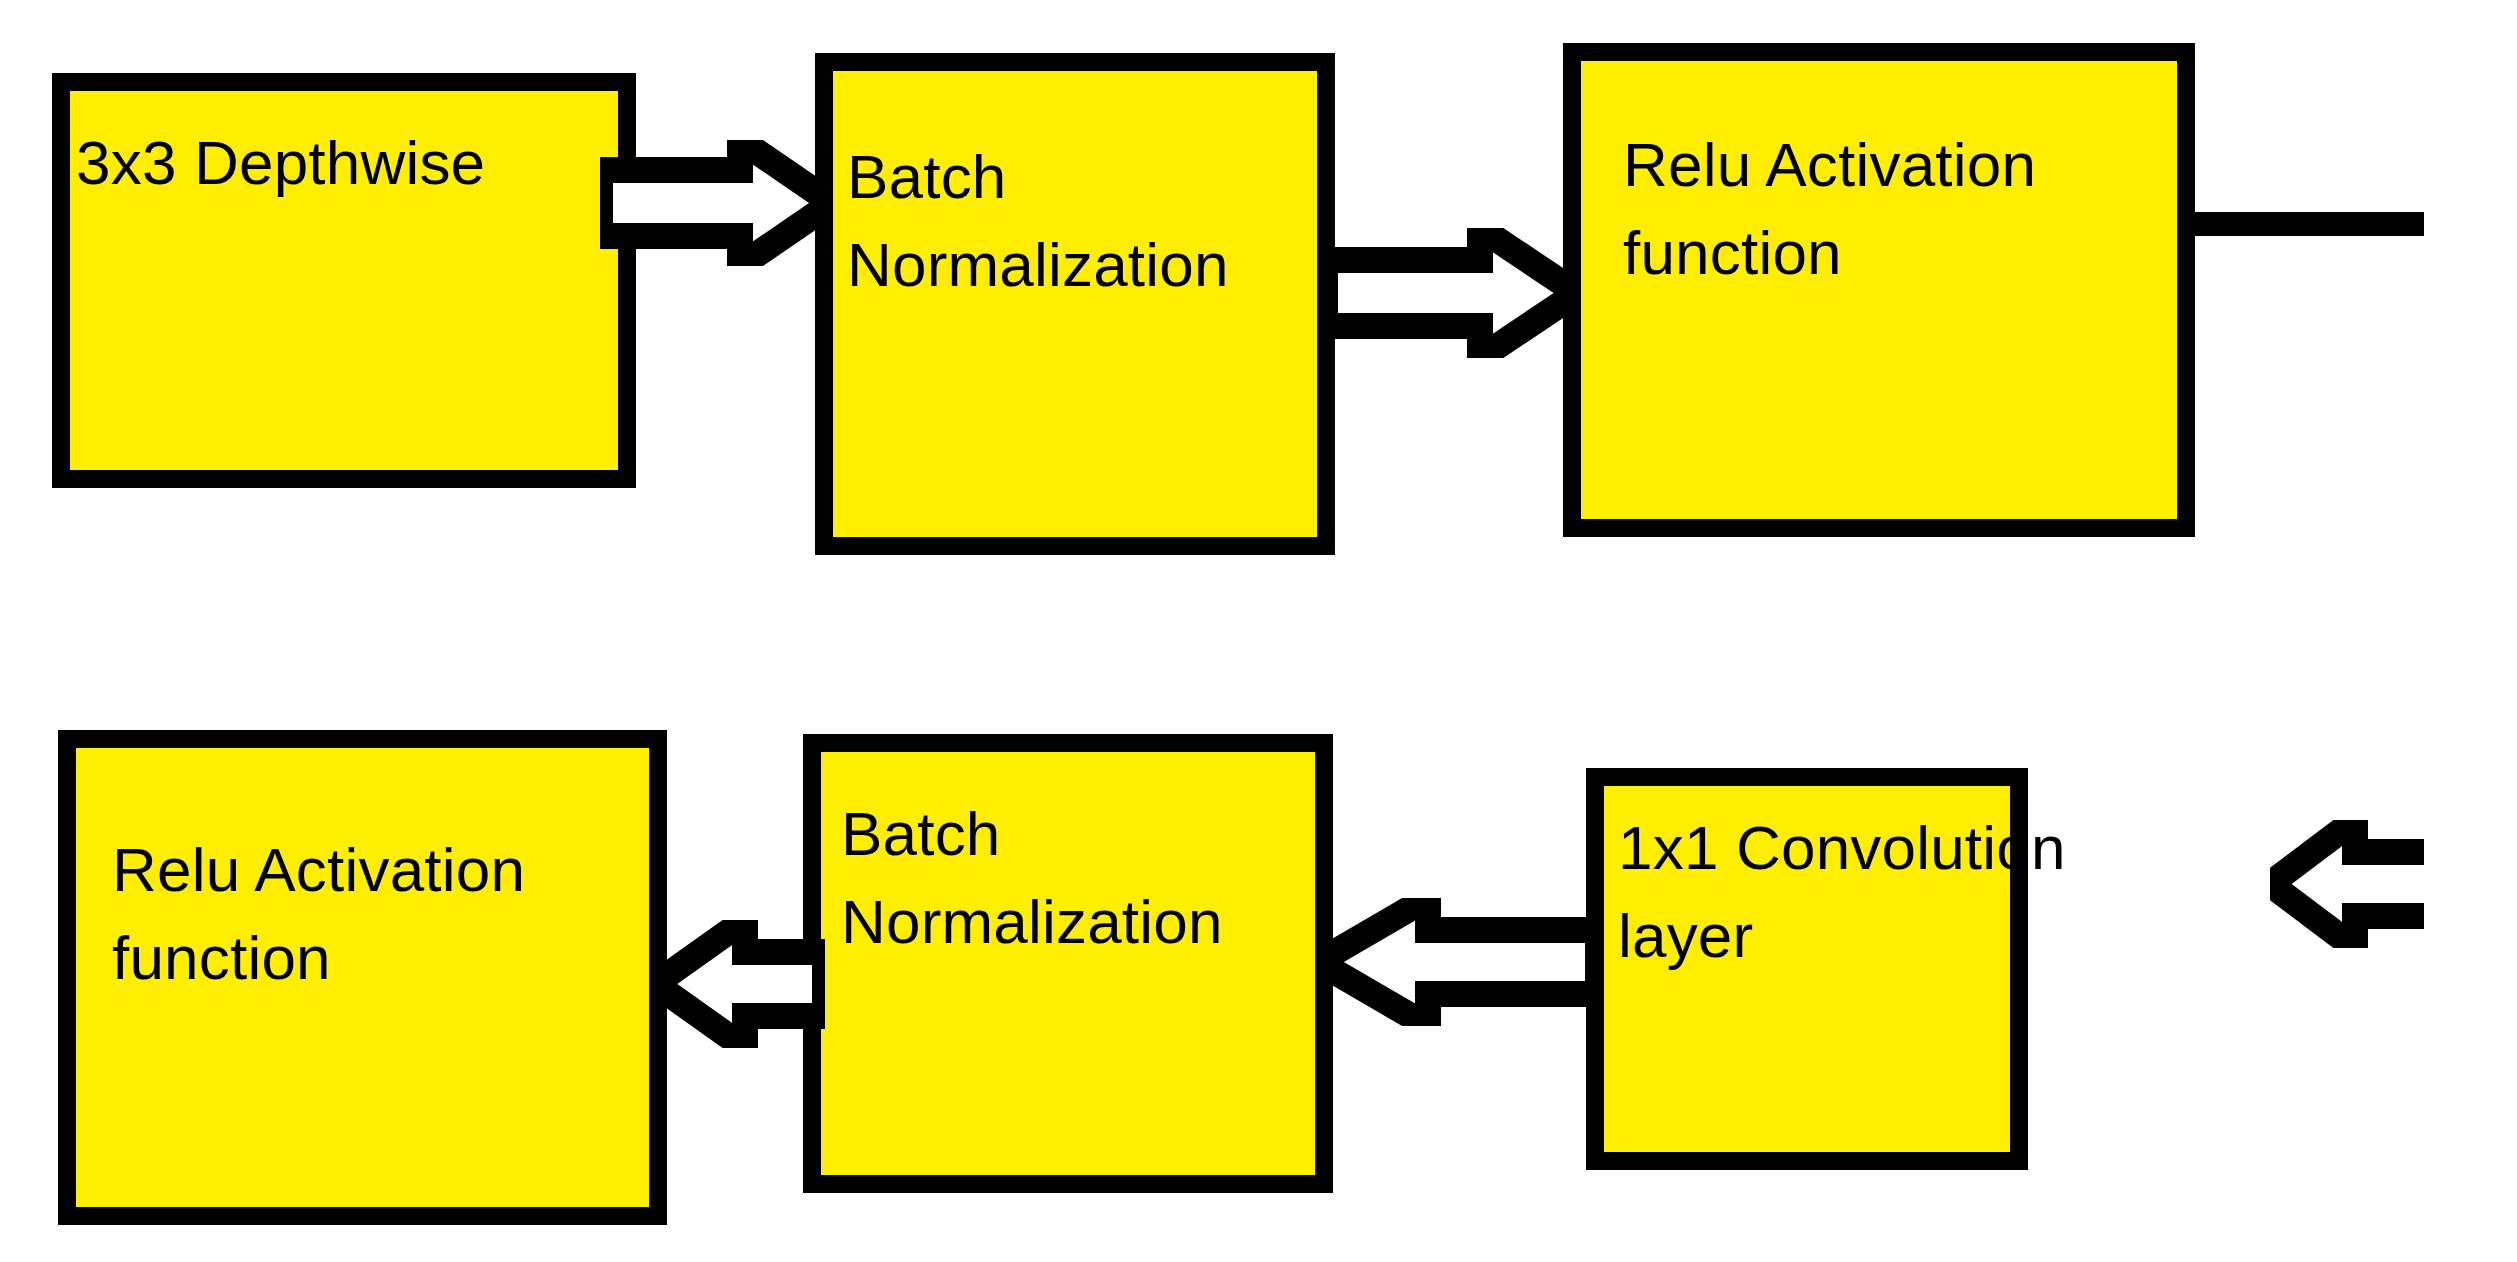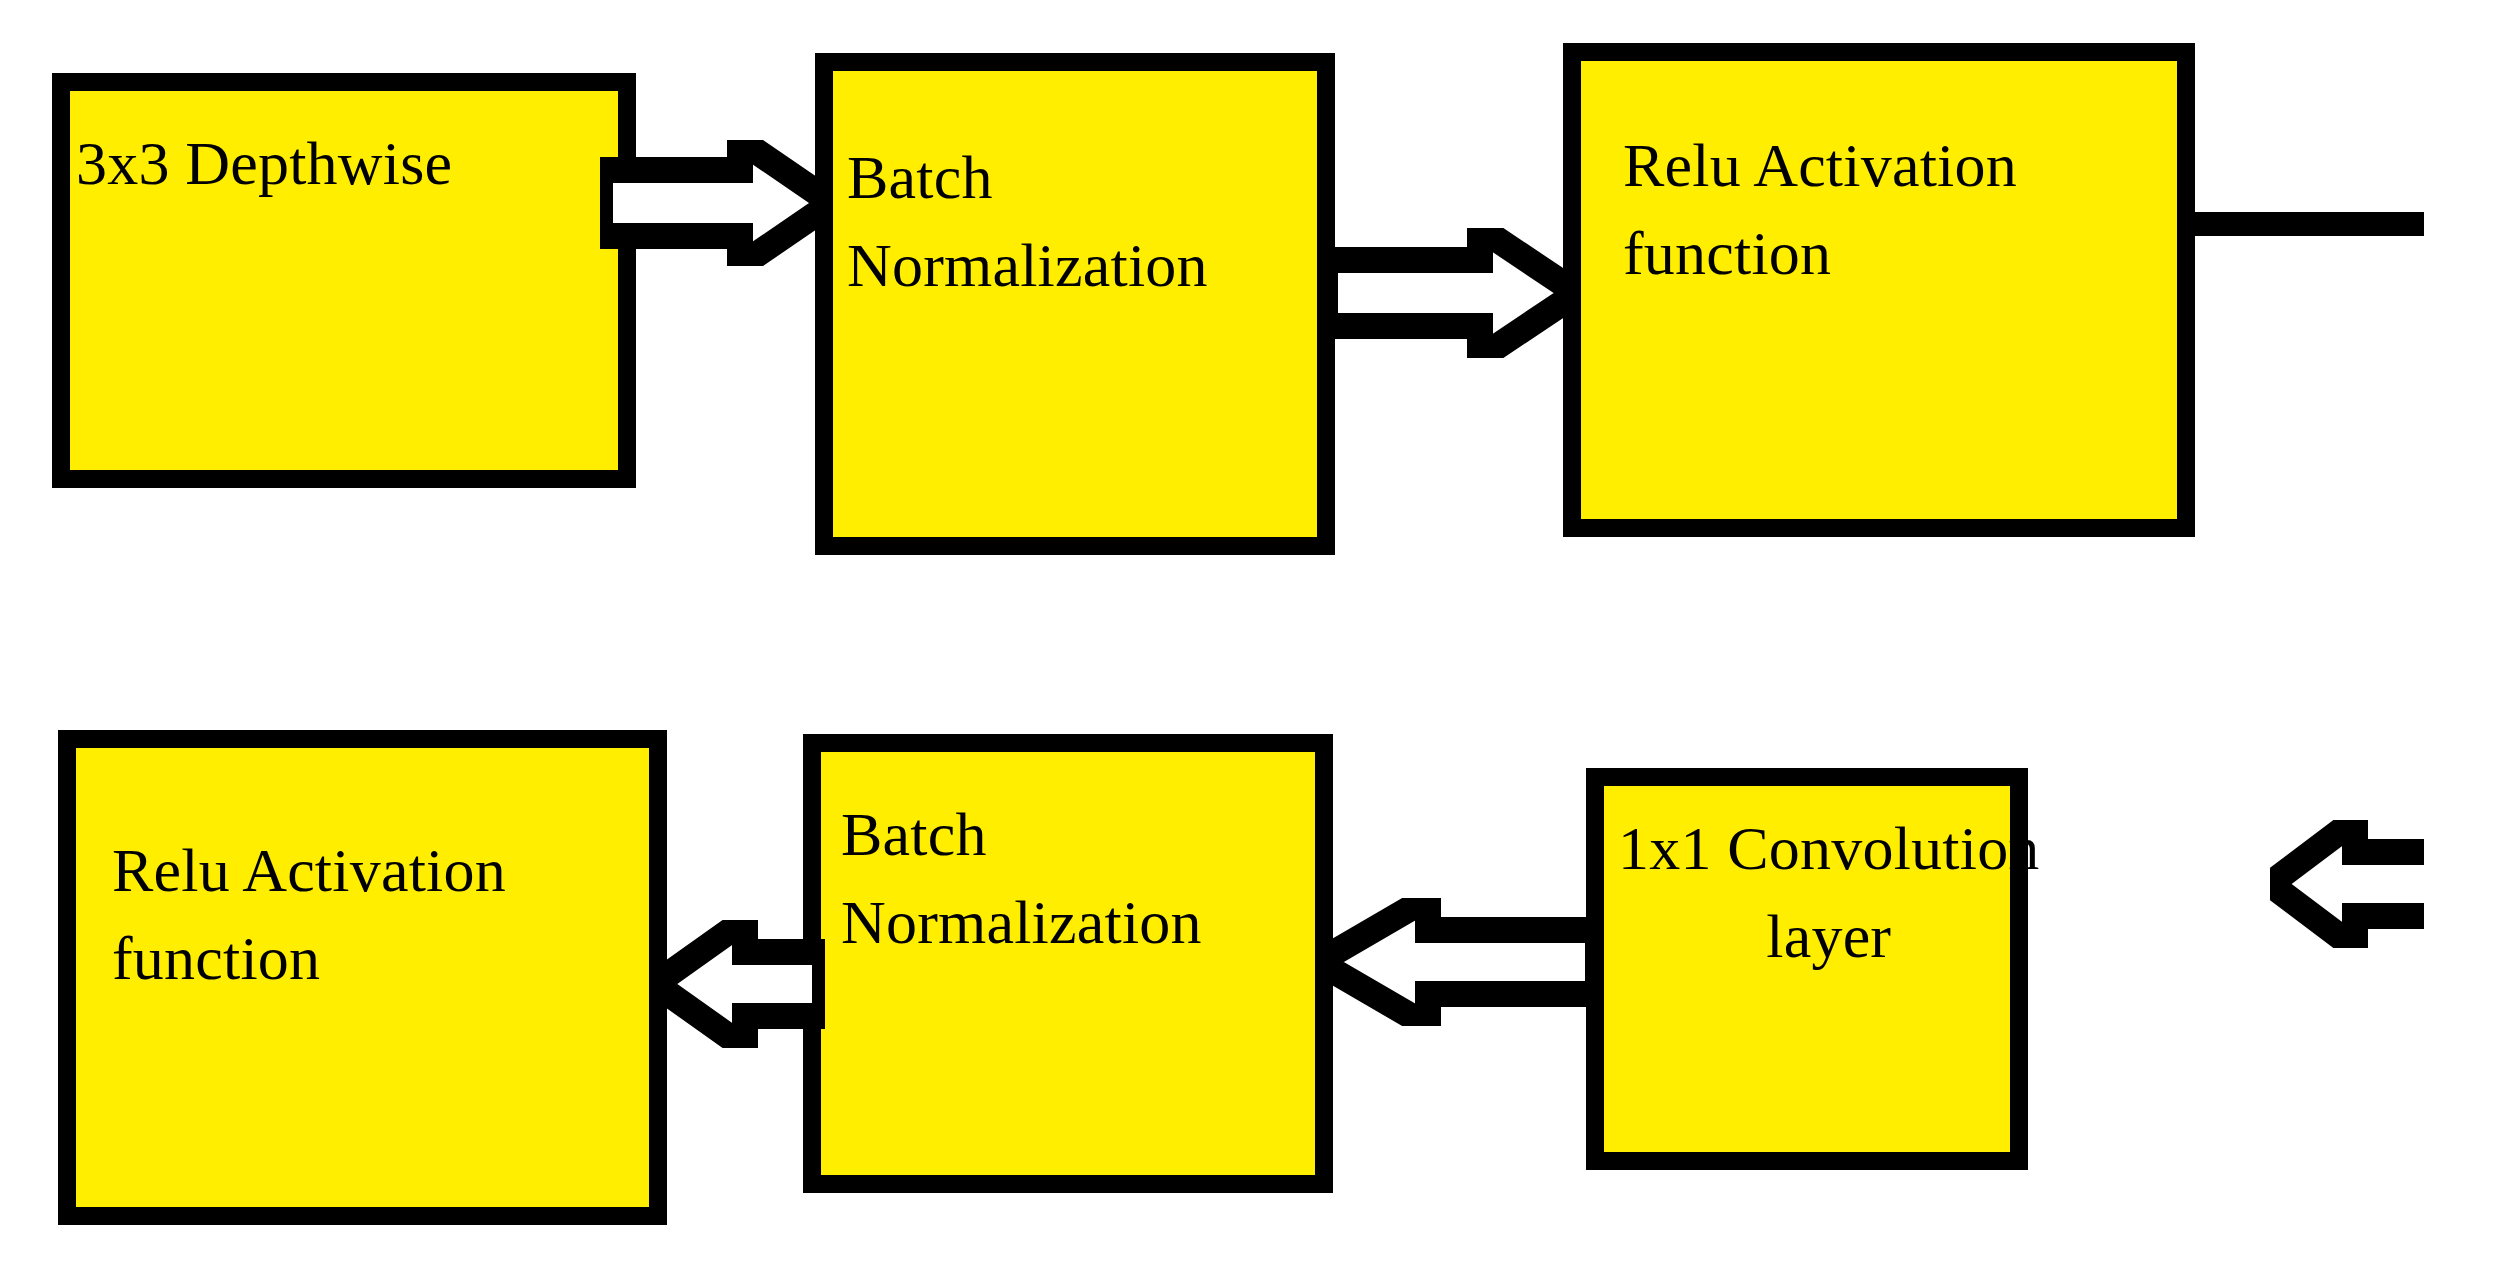--- a/index.html
+++ b/index.html
@@ -6,21 +6,21 @@
     margin: 0;
     padding: 0;
     background: #ffffff;
   }
   #canvas {
     position: relative;
     width: 2424px;
     height: 1262px;
     background: #ffffff;
     overflow: hidden;
-    font-family: Liberation Serif, serif;
+    font-family: Liberation Sans, sans-serif;
   }
   .node {
     position: absolute;
     box-sizing: border-box;
     background: #ffee00;
     border: 18px solid #000000;
     color: #000000;
     font-size: 62px;
     line-height: 1.42;
     font-weight: 400;
@@ -43,21 +43,21 @@
   #node-relu-1      { left: 1563px; top: 43px;  width: 632px;  height: 494px; }
   #node-relu-1 .txt { top: 60px; left: 42px; }
 
   
   #node-relu-2      { left: 58px;   top: 730px; width: 609px;  height: 495px; }
   #node-relu-2 .txt { top: 78px; left: 36px; }
 
   #node-batchnorm-2      { left: 803px;  top: 734px; width: 530px;  height: 459px; }
   #node-batchnorm-2 .txt { top: 38px; left: 20px; }
 
-  #node-conv1x1      { left: 1586px; top: 768px; width: 442px;  height: 402px; text-align: center; }
+  #node-conv1x1      { left: 1586px; top: 768px; width: 442px;  height: 402px; }
   #node-conv1x1 .txt { top: 18px; left: 14px; }
 
   
   .wire {
     position: absolute;
     background: #000000;
   }
   #wire-h-top  { left: 2195px; top: 212px; width: 290px; height: 24px; }
   #wire-v-right{ left: 2461px; top: 212px; width: 24px;  height: 677px; }
 

